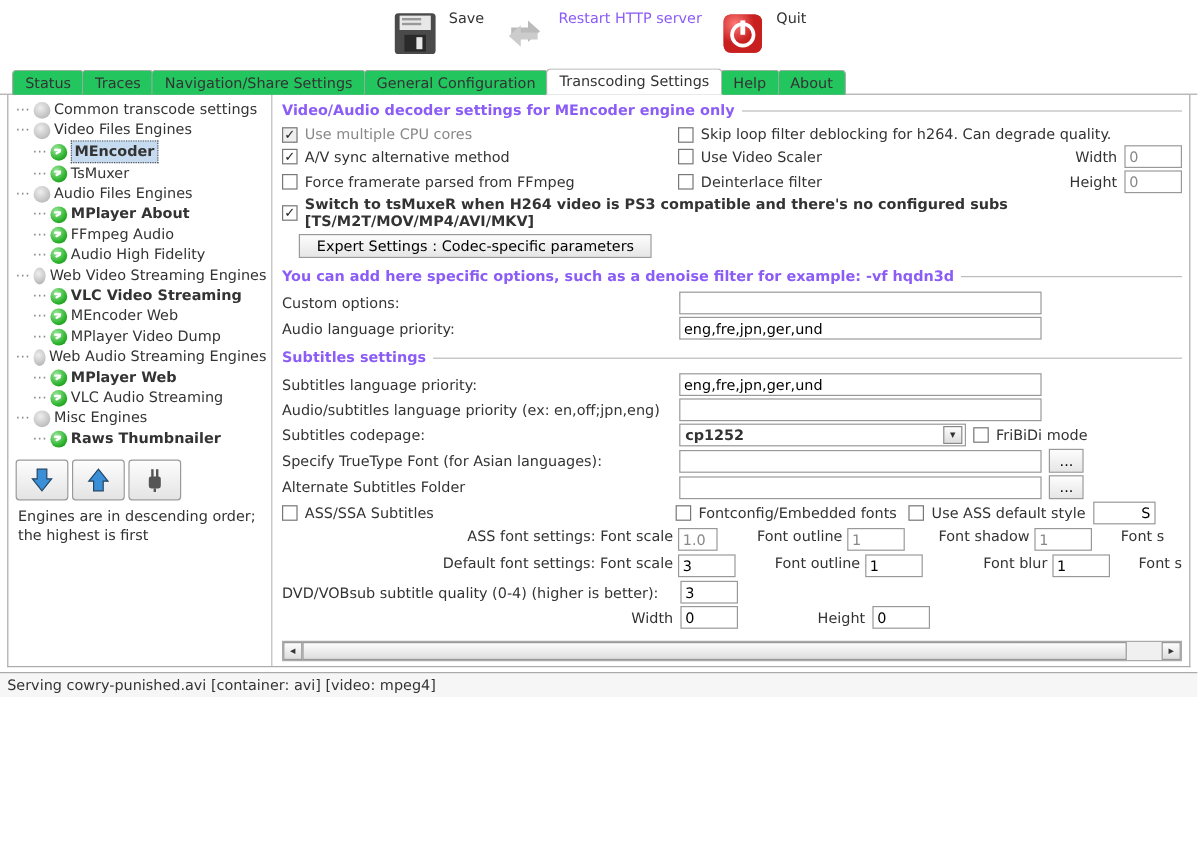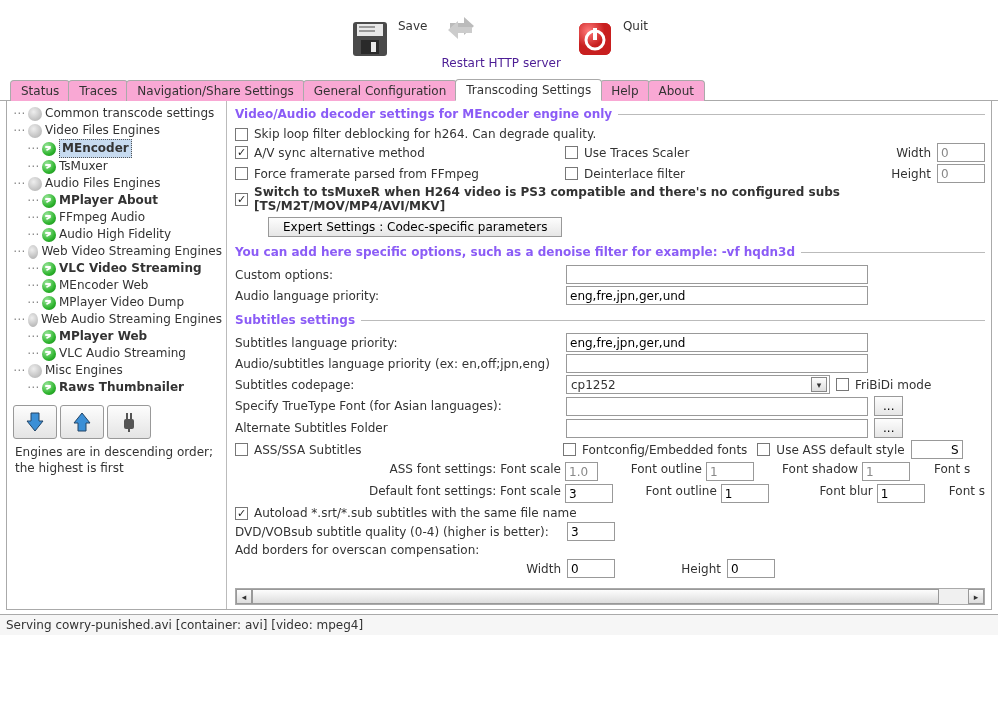--- a/index.html
+++ b/index.html
@@ -1,23 +1,23 @@
 <!DOCTYPE html>
 <html><head>
 <meta charset="utf-8">
 <style>
 * { box-sizing: border-box; margin: 0; padding: 0; }
 body { font-family: "DejaVu Sans", Arial, sans-serif; font-size: 12px; color: #333; background: #fff; width: 998px; }
 .toolbar { display: flex; justify-content: center; align-items: center; gap: 14px; padding: 8px 0 6px 0; }
 .tool-item { display: flex; align-items: flex-start; gap: 8px; }
 .tool-icon { width: 40px; height: 40px; display: flex; align-items: center; justify-content: center; }
 .tool-label { font-size: 12px; }
-.disabled { color: #4c1d95; flex-direction: column; }
+.disabled { color: #8b5cf6; }
 .tabs { display: flex; align-items: flex-end; padding: 0 10px; border-bottom: 1px solid #aaa; margin-top: 2px; }
-.tab { background: #f9a8d4; border: 1px solid #aaa; border-bottom: none; border-radius: 4px 4px 0 0; padding: 3px 10px; margin-right: -2px; font-size: 12px; cursor: pointer; position: relative; top: 1px; }
+.tab { background: #22c55e; border: 1px solid #aaa; border-bottom: none; border-radius: 4px 4px 0 0; padding: 3px 10px; margin-right: -2px; font-size: 12px; cursor: pointer; position: relative; top: 1px; }
 .tab.active { font-weight: normal; background: #fff; border-bottom: 1px solid #fff; z-index: 2; }
 .content { display: flex; border: 1px solid #aaa; border-top: none; margin: 0 6px 4px 6px; }
 .sidebar { width: 220px; border-right: 1px solid #bbb; padding: 4px 2px 4px 4px; }
 .tree { font-size: 12px; line-height: 17px; }
 .tree-item { display: flex; align-items: center; gap: 3px; padding: 0 2px; white-space: nowrap; }
 .tree-item.lvl1 { padding-left: 16px; }
 .tree-item.selected .txt { background: #c7dbf0; border: 1px dotted #555; padding: 0 2px; }
 .bold { font-weight: bold; }
 .dots { display: inline-block; width: 12px; text-align: center; color: #888; }
 .bullet-green { display: inline-block; width: 14px; height: 14px; border-radius: 50%; background: radial-gradient(circle at 35% 30%, #9fe89f, #2fb52f 60%, #0f7f0f); position: relative; }
@@ -32,21 +32,21 @@
 fieldset > legend { font-weight: bold; color: #8b5cf6; padding-right: 6px; font-size: 12px; }
 .row { display: flex; align-items: center; margin: 2px 0; gap: 6px; }
 .chk { width: 13px; height: 13px; border: 1px solid #777; background: #fff; display: inline-flex; align-items: center; justify-content: center; font-size: 10px; cursor: pointer; }
 .chk.checked::after { content: "✓"; font-size: 11px; color: #222; }
 .chk.disabled { background: #eee; }
 .lbl { font-size: 12px; }
 input[type=text] { border: 1px solid #999; font-size: 12px; padding: 1px 3px; height: 19px; background: #fff; font-family: inherit; }
 .btn { border: 1px solid #999; background: linear-gradient(#fdfdfd,#e6e6e6); padding: 2px 14px; font-size: 12px; cursor: pointer; font-family: inherit; }
 .col-left { width: 330px; display: flex; align-items: center; gap: 6px; }
 .col-right { flex: 1; display: flex; align-items: center; gap: 6px; }
-.select-like { border: 1px solid #999; height: 19px; display: flex; align-items: center; padding: 0 2px 0 4px; background: #fff; width: 264px; }
+.select-like { border: 1px solid #999; height: 19px; display: flex; align-items: center; padding: 0 2px 0 4px; background: #fff; width: 239px; font-weight: bold; }
 .select-arrow { width: 16px; height: 15px; border: 1px solid #888; background: linear-gradient(#fdfdfd,#ddd); display: flex; align-items: center; justify-content: center; font-size: 9px; cursor: pointer; margin-left: auto; }
 .form-lbl { width: 325px; }
 .small-input { width: 48px; }
 .ass-row { display: flex; gap: 4px; margin: 3px 0; }
 .ass-lbl-r { text-align: right; }
 .scrollbar-h { height: 17px; border: 1px solid #aaa; background: #f0f0f0; display: flex; align-items: center; margin-top: 6px; }
 .sb-btn { width: 16px; height: 15px; background: linear-gradient(#fdfdfd,#ddd); border: 1px solid #999; display:flex; align-items:center; justify-content:center; font-size:9px; cursor:pointer; }
 .sb-track { flex:1; position:relative; height: 100%; }
 .sb-thumb { position:absolute; left:0; top:0; width: 96%; height: 100%; background: linear-gradient(#fdfdfd,#ddd); border: 1px solid #999; }
 .statusbar { border-top: 1px solid #aaa; padding: 3px 6px; font-size: 12px; background: #f6f6f6; }
@@ -219,54 +219,58 @@
         </div>
     </div>
     <div class="side-note">Engines are in descending order; the highest is first</div>
   </div>
 
   <div class="main">
 
     <fieldset>
       <legend>Video/Audio decoder settings for MEncoder engine only</legend>
       <div class="dec-row">
+        <div class="col-left">
+            <span class="chk checked disabled"></span>
+            <span class="lbl gray-lbl">Use multiple CPU cores</span>
+          </div>
         <div class="col-right">
             <span class="chk"></span>
             <span class="lbl">Skip loop filter deblocking for h264. Can degrade quality.</span>
           </div>
       </div>
       <div class="dec-row">
         <div class="col-left">
             <span class="chk checked"></span>
             <span class="lbl">A/V sync alternative method</span>
           </div>
         <div class="col-right">
             <span class="chk"></span>
-            <span class="lbl">Use Traces Scaler</span>
+            <span class="lbl">Use Video Scaler</span>
           <span style="margin-left:auto" class="lbl">Width</span>
           <input type="text" class="small-input gray-lbl" style="color: rgb(136, 136, 136);" value="0">
         </div>
       </div>
       <div class="dec-row">
         <div class="col-left">
             <span class="chk"></span>
             <span class="lbl">Force framerate parsed from FFmpeg</span>
           </div>
         <div class="col-right">
             <span class="chk"></span>
             <span class="lbl">Deinterlace filter</span>
           <span style="margin-left:auto" class="lbl">Height</span>
           <input type="text" class="small-input" style="color: rgb(136, 136, 136);" value="0">
         </div>
       </div>
       <div class="row">
         <span class="chk checked"></span>
         <span class="lbl bold" style="max-width:640px">Switch to tsMuxeR when H264 video is PS3 compatible and there's no configured subs [TS/M2T/MOV/MP4/AVI/MKV]</span>
       </div>
-      <div class="row" style="margin-top:4px; margin-left:33px">
+      <div class="row" style="margin-top:4px; margin-left:14px">
         <button class="btn">Expert Settings : Codec-specific parameters</button>
       </div>
     </fieldset>
 
     <fieldset>
       <legend>You can add here specific options, such as a denoise filter for example: -vf hqdn3d</legend>
       <div class="row">
           <span class="form-lbl">Custom options:</span>
           <input type="text" style="width: 302px;" value="">
         </div>
@@ -326,29 +330,22 @@
       <div class="ass-row">
         <span class="ass-lbl-r" style="width:326px">Default font settings: Font scale</span>
           <input type="text" style="width: 48px;" value="3">
         <span class="ass-lbl-r" style="width:100px">Font outline</span>
           <input type="text" style="width: 48px;" value="1">
         <span class="ass-lbl-r" style="width:100px">Font blur</span>
           <input type="text" style="width: 48px;" value="1">
         <span style="margin-left:20px">Font s</span>
       </div>
       <div class="row">
-          <span class="chk checked"></span>
-          <span class="lbl">Autoload *.srt/*.sub subtitles with the same file name</span>
-        </div>
-      <div class="row">
           <span style="width:326px">DVD/VOBsub subtitle quality (0-4) (higher is better):</span>
           <input type="text" style="width: 48px;" value="3">
-        </div>
-      <div class="row">
-          <span>Add borders for overscan compensation:</span>
         </div>
       <div class="row">
         <span class="ass-lbl-r" style="width:326px">Width</span>
           <input type="text" style="width: 48px;" value="0">
         <span class="ass-lbl-r" style="width:100px">Height</span>
           <input type="text" style="width: 48px;" value="0">
       </div>
     </fieldset>
 
     <div class="scrollbar-h">

